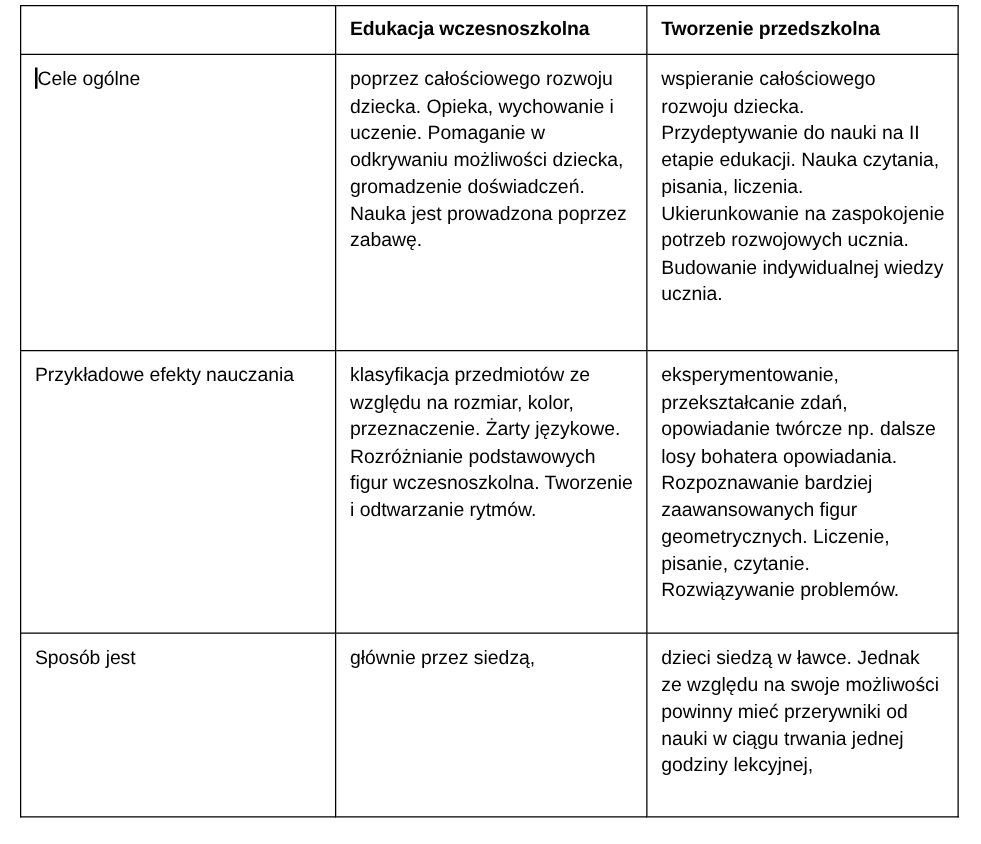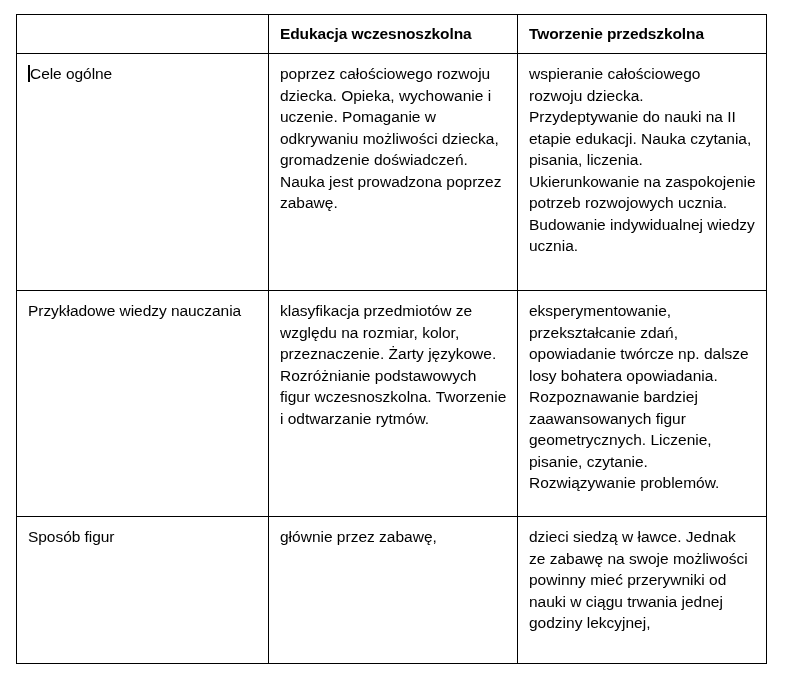--- a/index.html
+++ b/index.html
@@ -18,21 +18,21 @@
   #page {
     position: relative;
     width: 785px;
     height: 675px;
     background: #ffffff;
   }
 
   table.comparison-table {
     position: absolute;
     left: 16px;
-    top: 14px;
+    top: 4px;
     width: 750px;
     border-collapse: collapse;
     table-layout: fixed;
     background: #ffffff;
   }
 
   table.comparison-table col.col-label  { width: 252px; }
   table.comparison-table col.col-early  { width: 249px; }
   table.comparison-table col.col-pre    { width: 249px; }
 
@@ -117,38 +117,38 @@
         <td>
             <span class="cell-text">poprzez całościowego rozwoju dziecka. Opieka, wychowanie i uczenie. Pomaganie w odkrywaniu możliwości dziecka, gromadzenie doświadczeń. Nauka jest prowadzona poprzez zabawę.</span>
           </td>
         <td>
             <span class="cell-text">wspieranie całościowego rozwoju dziecka. Przydeptywanie do nauki na II etapie edukacji. Nauka czytania, pisania, liczenia. Ukierunkowanie na zaspokojenie potrzeb rozwojowych ucznia. Budowanie indywidualnej wiedzy ucznia.</span>
           </td>
       </tr>
 
       <tr class="row-effects">
         <td class="row-label">
-            <span class="cell-text">Przykładowe wiedzy nauczania</span>
+            <span class="cell-text">Przykładowe efekty nauczania</span>
           </td>
         <td>
             <span class="cell-text">klasyfikacja przedmiotów ze względu na rozmiar, kolor, przeznaczenie. Żarty językowe. Rozróżnianie podstawowych figur wczesnoszkolna. Tworzenie i odtwarzanie rytmów.</span>
           </td>
         <td>
             <span class="cell-text">eksperymentowanie, przekształcanie zdań, opowiadanie twórcze np. dalsze losy bohatera opowiadania. Rozpoznawanie bardziej zaawansowanych figur geometrycznych. Liczenie, pisanie, czytanie. Rozwiązywanie problemów.</span>
           </td>
       </tr>
 
       <tr class="row-method">
         <td class="row-label">
-            <span class="cell-text">Sposób figur</span>
+            <span class="cell-text">Sposób jest</span>
           </td>
         <td>
-            <span class="cell-text">głównie przez zabawę,</span>
+            <span class="cell-text">głównie przez siedzą,</span>
           </td>
         <td>
-            <span class="cell-text">dzieci siedzą w ławce. Jednak ze zabawę na swoje możliwości powinny mieć przerywniki od nauki w ciągu trwania jednej godziny lekcyjnej,</span>
+            <span class="cell-text">dzieci siedzą w ławce. Jednak ze względu na swoje możliwości powinny mieć przerywniki od nauki w ciągu trwania jednej godziny lekcyjnej,</span>
           </td>
       </tr>
 
     </tbody>
   </table>
 
 </div>
 
 </body></html>

